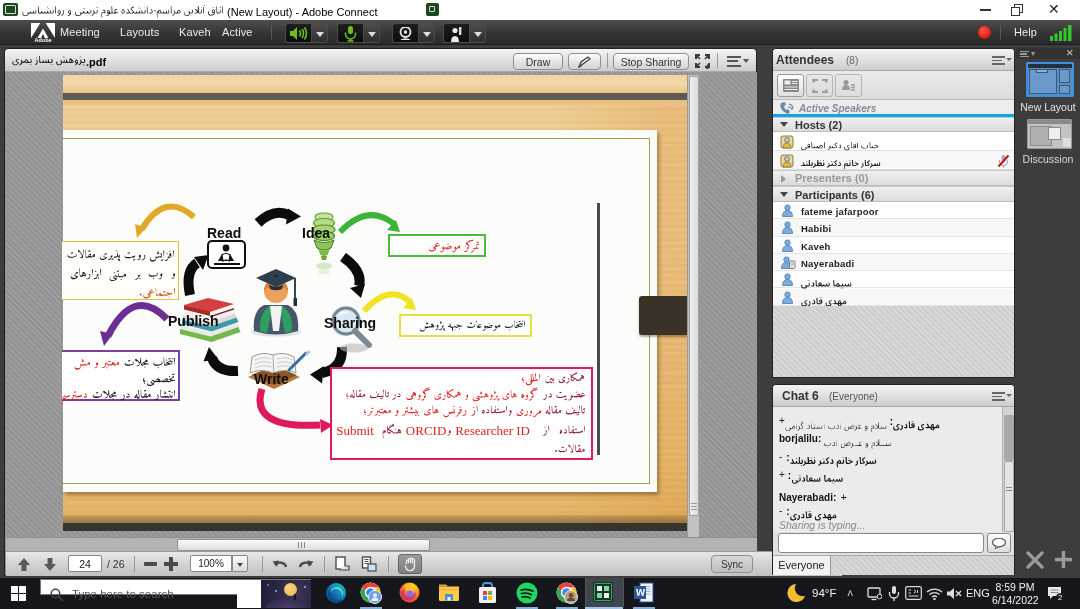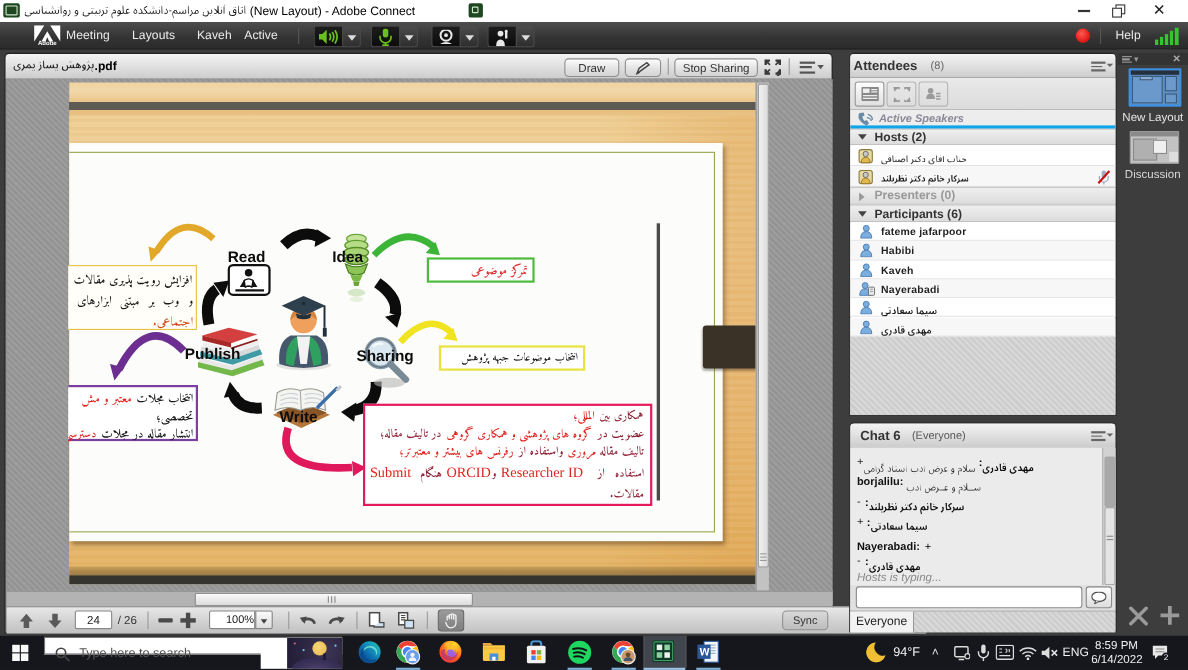--- a/index.html
+++ b/index.html
@@ -159,21 +159,21 @@
         <path d="M8 14 L14 7 L10.5 7 L10.5 1 L5.5 1 L5.5 7 L2 7 Z" fill="#5a5a5a"></path>
       </svg>
 <div class="ab" style="left:62px;top:3px;width:34px;height:17px;background:#fff;border:1px solid #888;border-radius:2px;font-size:10.5px;text-align:center;line-height:16px;color:#222">24</div>
 <div class="ab" style="left:101px;top:6px;font-size:10.5px;color:#333">/ 26</div>
 <div class="ab" style="left:128px;top:4px;width:1px;height:16px;background:#999"></div>
 <div class="ab" style="left:138px;top:10px;width:13px;height:4px;background:#4a4a4a;border-radius:1px"></div>
 <div class="ab" style="left:158px;top:5px;width:14px;height:14px">
         <div class="ab" style="left:0;top:5px;width:14px;height:4px;background:#4a4a4a"></div>
         <div class="ab" style="left:5px;top:0;width:4px;height:14px;background:#4a4a4a"></div>
       </div>
-<div class="ab" style="left:184px;top:3px;width:42px;height:17px;background:#fff;border:1px solid #888;border-radius:2px 0 0 2px;font-size:10px;text-align:right;line-height:16px;color:#222">100%</div>
+<div class="ab" style="left:184px;top:3px;width:42px;height:17px;background:#fff;border:1px solid #888;border-radius:2px 0 0 2px;font-size:10px;text-align:center;line-height:16px;color:#222">100%</div>
 <div class="ab" style="left:226px;top:3px;width:16px;height:17px;background:linear-gradient(#fafafa,#ddd);border:1px solid #888;border-radius:0 2px 2px 0">
         <div class="ab" style="left:4px;top:7px;width:0;height:0;border-left:3.5px solid transparent;border-right:3.5px solid transparent;border-top:4.5px solid #444"></div>
       </div>
 <div class="ab" style="left:256px;top:4px;width:1px;height:16px;background:#999"></div>
 <svg class="ab" style="left:266px;top:5px" width="17" height="14" viewBox="0 0 17 14">
         <path d="M3 8 a6 5 0 0 1 11 2" fill="none" stroke="#4a4a4a" stroke-width="2.4"></path>
         <path d="M0.5 4.5 L7 3.5 L5 10 Z" fill="#4a4a4a"></path>
       </svg>
 <svg class="ab" style="left:291px;top:5px" width="17" height="14" viewBox="0 0 17 14">
         <path d="M14 8 a6 5 0 0 0 -11 2" fill="none" stroke="#4a4a4a" stroke-width="2.4"></path>
@@ -543,21 +543,21 @@
 <div class="ab" style="left:6px;top:44px;white-space:nowrap"><span style="font-size:10px;color:#222;vertical-align:top">-</span><span style="display:inline-block;width:4px"></span><b style="font-size:10px;vertical-align:top;position:relative;top:1px">:</b><svg width="87" height="11" viewBox="0 0 87.0 10.8" style="display:inline-block;position:relative;top:6.2px;vertical-align:top;">
           <path d="M11.2 8.2L11.5 9.0L12.2 8.8L12.0 8.0ZM67.5 3.5L66.2 4.0L66.8 5.2L66.8 6.5L65.2 7.8L65.5 8.8L66.5 8.5L67.8 7.0L68.0 5.0ZM85.8 2.5L84.8 2.8L85.0 5.5L84.0 5.8L83.5 5.2L83.2 3.8L82.5 4.0L82.2 5.5L81.2 5.8L80.8 5.2L81.0 4.0L80.0 3.8L79.5 5.5L78.0 5.5L77.2 3.5L76.2 3.8L76.8 6.0L76.0 7.2L75.0 7.8L75.0 8.2L75.5 9.0L77.2 7.5L77.5 6.8L79.5 6.8L80.2 6.2L80.8 6.8L82.2 6.8L83.0 6.2L83.5 6.8L85.5 6.5L86.2 5.5ZM53.8 2.5L52.8 2.8L53.0 5.5L52.0 5.8L51.2 5.0L50.5 3.2L49.2 3.0L47.2 4.5L46.5 7.0L47.2 10.5L48.2 10.0L47.5 7.0L48.0 6.0L49.5 7.0L50.2 7.0L50.8 6.5L53.0 6.8L54.0 6.0L54.2 4.2ZM50.0 4.2L50.2 5.0L49.2 5.8L48.5 4.8L49.0 4.2ZM42.2 2.0L41.8 2.2L41.5 3.0L42.5 5.0L42.2 5.5L40.5 5.5L40.0 6.5L42.5 6.8L43.5 6.0L43.5 4.2ZM34.5 2.5L35.2 2.5L35.0 1.5ZM32.8 1.8L33.0 2.5L33.8 2.2L33.5 1.5ZM5.8 1.5L6.0 2.2L6.8 2.0L6.5 1.2ZM58.5 1.0L58.8 1.8L59.5 1.5L59.2 0.8ZM20.5 0.8L20.8 1.5L21.5 1.2L21.2 0.5ZM52.8 0.5L53.0 1.2L53.8 1.0L53.5 0.2ZM39.2 0.5L38.5 0.2L36.0 2.0L36.0 3.0L37.5 4.8L37.0 5.8L35.0 5.8L34.5 5.2L34.8 4.0L34.2 3.8L33.5 4.0L33.5 5.0L32.8 5.8L31.2 5.5L30.5 3.5L29.5 3.8L30.0 6.0L29.2 7.2L28.2 7.8L28.8 9.0L30.5 7.5L30.8 6.8L34.2 6.5L37.5 6.8L38.8 5.8L38.8 4.8L37.2 2.8L37.5 2.0L39.5 1.0ZM23.8 0.5L24.0 1.2L24.8 1.0L24.5 0.2ZM69.5 0.0L70.0 6.2L70.5 6.8L74.0 6.5L74.8 5.8L74.8 4.8L73.2 2.8L73.5 2.0L75.5 1.0L75.2 0.5L74.5 0.2L72.0 2.0L72.0 3.0L73.5 4.8L73.0 5.8L71.0 5.5L70.8 5.0L70.8 0.0ZM55.5 0.0L55.8 5.8L56.5 6.8L59.2 6.8L62.8 5.0L62.5 4.0L59.2 2.8L58.2 3.0L58.5 4.0L60.0 4.0L60.8 5.0L58.8 5.8L57.0 5.5L56.8 5.0L56.8 0.0ZM25.0 2.5L24.0 2.8L24.2 5.5L22.5 5.5L22.5 3.8L21.8 3.0L20.2 2.8L19.0 3.5L18.8 0.5L18.5 0.0L17.5 0.0L17.8 5.0L17.0 5.8L16.0 5.5L15.2 3.5L14.2 3.8L14.8 6.0L14.0 7.2L13.0 7.8L13.0 8.2L13.5 9.0L15.2 7.5L15.5 6.8L20.5 6.8L21.5 6.2L22.2 6.8L24.2 6.8L25.2 6.0L25.5 5.2ZM21.2 4.0L21.5 5.0L21.0 5.5L20.2 5.8L18.5 5.5L20.0 4.0L20.8 3.8ZM12.5 2.5L11.5 2.8L11.8 5.5L10.5 5.8L9.8 4.2L9.8 0.0L8.8 0.0L8.8 5.2L8.2 5.8L7.5 5.8L7.0 5.2L7.2 4.0L6.8 3.8L6.0 4.0L5.8 5.5L4.5 5.8L2.5 2.0L2.0 2.2L1.8 3.0L2.8 5.0L2.5 5.5L0.8 5.5L0.2 6.5L2.8 6.8L3.5 6.2L4.0 6.8L6.8 6.5L8.8 6.8L9.5 6.2L10.0 6.8L11.8 6.8L12.8 6.0L13.0 5.2Z" fill="#111" fill-rule="evenodd"></path>
         </svg></div>
 <div class="ab" style="left:6px;top:62px;white-space:nowrap"><span style="font-size:10px;color:#222;vertical-align:top">+</span><span style="display:inline-block;width:3px"></span><b style="font-size:10px;vertical-align:top;position:relative;top:1px">:</b><svg width="53" height="9" viewBox="0 0 52.8 9.2" style="display:inline-block;position:relative;top:6.2px;vertical-align:top;">
           <path d="M43.2 7.8L43.0 8.8L43.8 8.8L43.8 8.0ZM42.2 8.2L41.8 7.8L41.2 8.0L41.2 8.8ZM8.8 2.5L7.8 2.8L8.2 5.2L7.8 5.8L6.0 5.8L4.2 5.2L4.0 6.0L5.0 6.5L5.2 7.0L3.8 8.0L2.0 7.8L1.2 6.8L1.5 5.0L0.5 5.0L0.2 6.0L0.5 8.0L2.2 9.0L5.0 8.8L6.2 7.5L6.5 6.8L8.5 6.5L9.2 5.5L9.2 4.0ZM12.5 2.0L12.0 2.2L11.8 3.0L12.8 5.0L12.5 5.5L10.8 5.5L10.2 6.5L12.8 6.8L13.8 6.0L13.8 4.2ZM8.8 1.2L9.5 1.2L9.2 0.2ZM7.0 0.5L7.2 1.2L8.0 1.0L7.8 0.2ZM33.2 0.0L33.5 5.8L34.2 6.8L36.0 6.8L37.0 6.0L38.5 7.0L43.0 6.5L45.5 6.8L46.2 6.2L46.8 6.8L48.2 6.8L49.0 6.2L49.5 6.8L51.0 6.8L52.2 5.5L51.8 2.5L50.8 2.8L51.0 5.5L50.0 5.8L49.5 5.2L49.2 3.8L48.5 4.0L48.2 5.5L47.2 5.8L46.8 5.2L47.0 4.0L46.0 3.8L45.5 5.5L43.8 5.8L43.2 5.2L43.5 4.0L43.0 3.8L42.2 4.0L42.2 5.0L41.5 5.8L40.8 5.8L38.8 3.0L37.8 3.0L35.8 5.8L34.8 5.5L34.5 5.0L34.5 0.0ZM38.2 4.0L39.0 5.0L38.0 5.8L37.5 4.8ZM15.0 0.0L15.2 5.8L16.0 6.8L19.2 6.5L22.8 6.8L23.5 6.2L24.0 6.8L25.5 6.8L26.2 6.2L26.8 6.8L28.2 6.8L29.5 5.5L29.0 2.5L28.0 2.8L28.2 5.5L27.2 5.8L26.8 5.2L26.5 3.8L25.8 4.0L25.5 5.5L24.5 5.8L24.0 5.2L24.2 4.0L23.2 3.8L22.8 5.5L20.8 5.2L21.2 4.8L21.0 2.8L20.5 2.5L18.5 2.8L17.8 3.5L18.2 5.8L16.5 5.5L16.2 5.0L16.2 0.0ZM19.0 3.5L20.0 3.5L20.5 4.0L19.8 5.0L18.8 4.0Z" fill="#111" fill-rule="evenodd"></path>
         </svg></div>
 <div class="ab" style="left:6px;top:80px;white-space:nowrap"><b style="font-size:10px;color:#111">Nayerabadi:</b> <span style="font-size:10px">+</span></div>
 <div class="ab" style="left:6px;top:98px;white-space:nowrap"><span style="font-size:10px;color:#222;vertical-align:top">-</span><span style="display:inline-block;width:4px"></span><b style="font-size:10px;vertical-align:top;position:relative;top:1px">:</b><svg width="47" height="10" viewBox="0 0 47.2 9.8" style="display:inline-block;position:relative;top:5.8px;vertical-align:top;">
           <path d="M9.5 4.0L8.2 4.5L8.8 5.8L8.8 7.0L7.2 8.2L7.5 9.2L8.5 9.0L9.8 7.5L10.0 5.5ZM31.5 3.2L29.8 3.0L28.5 4.0L28.0 5.5L29.8 6.8L30.0 7.5L28.2 8.5L26.8 8.2L26.0 7.2L26.2 5.5L25.2 5.5L25.0 7.8L25.5 8.8L27.0 9.5L28.5 9.5L30.0 9.0L31.0 8.0L31.2 6.8L29.5 5.8L29.2 4.8L30.0 4.0L31.2 4.2ZM6.8 3.2L5.0 3.0L3.8 4.0L3.2 5.5L5.0 6.8L5.2 7.5L3.5 8.5L2.0 8.2L1.2 7.2L1.5 5.5L0.5 5.5L0.2 7.8L0.8 8.8L2.2 9.5L3.8 9.5L5.2 9.0L6.2 8.0L6.5 6.8L4.8 5.8L4.5 4.8L5.2 4.0L6.5 4.2ZM32.5 7.0L35.0 7.2L35.8 6.8L36.2 7.2L37.8 7.5L38.5 9.0L40.8 9.2L41.5 8.2L41.2 7.5L44.0 7.0L45.8 7.2L46.5 6.5L46.5 4.8L45.8 3.8L44.5 3.5L42.5 6.2L40.8 5.5L41.0 5.0L40.8 3.5L40.2 3.0L39.2 3.0L37.8 5.0L37.5 6.2L36.8 6.2L34.8 2.5L34.2 2.8L34.0 3.5L35.0 5.5L34.8 6.0L33.0 6.0ZM39.0 7.0L40.2 7.2L40.5 8.0L39.5 8.5L39.0 8.0ZM45.0 4.5L45.5 5.0L45.2 6.2L44.5 6.2L44.2 5.0ZM40.0 4.2L40.0 5.2L39.0 6.2L38.8 5.2L39.0 4.5ZM13.2 2.5L12.8 2.8L12.5 3.5L13.5 5.5L13.2 6.0L11.5 6.0L11.0 7.0L13.5 7.2L14.5 6.5L14.5 4.8ZM15.8 0.5L16.2 6.8L16.8 7.2L20.8 7.0L21.8 5.5L21.5 3.0L20.8 2.2L19.0 2.5L18.5 3.2L18.5 4.8L18.8 5.2L20.5 5.8L19.8 6.2L17.2 6.0L17.0 5.5L17.0 0.5ZM20.5 3.2L20.8 3.8L20.5 4.5L19.5 4.2L19.5 3.5ZM20.5 1.0L21.2 1.0L21.0 0.0ZM18.8 0.2L19.0 1.0L19.8 0.8L19.5 0.0Z" fill="#111" fill-rule="evenodd"></path>
         </svg></div>
-<div class="ab" style="left:6px;top:112px;font-size:10.5px;color:#8a8a8a;font-style:italic">Hosts is typing...</div>
+<div class="ab" style="left:6px;top:112px;font-size:10.5px;color:#8a8a8a;font-style:italic">Sharing is typing...</div>
 <div class="ab" style="left:229px;top:0;width:12px;height:125px;background:#d2d2d2;border-left:1px solid #b0b0b0">
 <div class="ab" style="left:1px;top:8px;width:10px;height:46px;background:#a9a9a9;border-radius:2px"></div>
 <div class="ab" style="left:1px;top:54px;width:10px;height:71px;background:#e4e4e4;border:1px solid #aaa;border-radius:2px"></div>
 <div class="ab" style="left:3px;top:80px;width:6px;height:1px;background:#888"></div>
         <div class="ab" style="left:3px;top:83px;width:6px;height:1px;background:#888"></div>
 </div>
 </div>
 <div class="ab" style="left:0;top:147px;width:241px;height:23px;background:#e0e0e0">
 <div class="ab" style="left:5px;top:1px;width:206px;height:20px;background:#fff;border:1px solid #8a8a8a;border-radius:3px"></div>
 <div class="ab" style="left:214px;top:1px;width:24px;height:20px;background:linear-gradient(#fdfdfd,#ddd);border:1px solid #8a8a8a;border-radius:3px">

